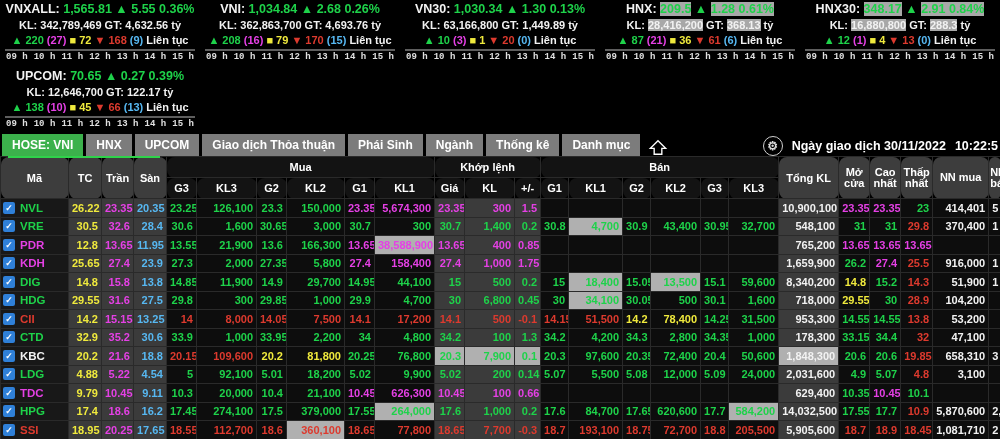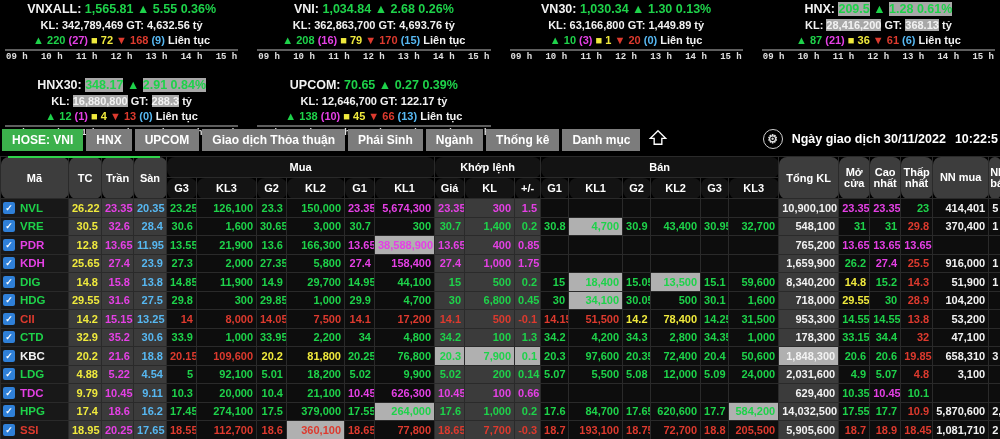--- a/index.html
+++ b/index.html
@@ -6,32 +6,32 @@
     --up:#1ed24a; --down:#dd3a2e; --ceil:#e540e5; --ref:#f0ea3d; --floor:#57b8f2;
     --wh:#f2f2f2; --hl:#b0b0b0; --cellline:#2a2a2a;
   }
   *{box-sizing:border-box; margin:0; padding:0;}
   html{background:#000;}
   body{
     width:1000px; height:439px; overflow:hidden; position:relative;
     background:#000; font-family:"Liberation Sans",sans-serif; font-weight:700;
   }
   
-  #panels{display:grid; grid-template-columns:repeat(4,1fr); gap:13px; padding:1px 2px 0; height:129px;}
+  #panels{display:grid; grid-template-columns:repeat(5,1fr); gap:4px; padding:1px 2px 0; height:129px;}
   .panel{display:flex; flex-direction:column; text-align:center; color:var(--wh); min-width:0;}
   .p-line1{font-size:12.5px; line-height:17px; white-space:nowrap;}
   .p-line2,.p-line3{font-size:11px; line-height:15px; white-space:nowrap;}
   .t-g{color:var(--up);} .t-r{color:var(--down);} .t-m{color:var(--ceil);}
   .t-y{color:var(--ref);margin-top:20px;} .t-c{color:var(--floor);} .t-w{color:var(--wh);}
   .flash{background:#a8a8a8;}
   .chartbox{flex:1; border:1px solid #5e5e5e; margin:1px 3px 0; position:relative; background:#141103; min-height:0;}
   .chartbox svg{position:absolute; inset:0; width:100%; height:100%;}
   .axisrow{height:13px; display:flex; justify-content:space-between; padding:0 4px; font-size:9px; color:#e0e0e0; line-height:13px;font-family:Liberation Mono, monospace;}
   
-  #tabbar{height:27px; display:flex; align-items:flex-start; gap:3px; padding:0 2px; background:#000;}
+  #tabbar{height:27px; display:flex; align-items:flex-end; gap:3px; padding:0 2px; background:#000;}
   .tab{background:#7c7c7c; color:#fff; font-size:12px; line-height:14px; padding:4px 10px; white-space:nowrap; cursor:pointer;}
   .tab.active{background:#3cb14c;}
   .uparrow{width:30px; display:flex; justify-content:center; align-items:center;}
   #topbar-right{margin-left:auto; display:flex; align-items:center; gap:9px; color:#fff; font-size:12.5px; white-space:nowrap;}
   .gear{width:20px; height:20px; border:1px solid #cfcfcf; border-radius:50%; color:#dcdcdc;
         display:flex; align-items:center; justify-content:center; font-size:12px; line-height:1;}
   
   #boardwrap{position:relative;}
   #active-underline{position:absolute; left:8px; top:0; width:152px; height:2px; background:#2fd24a; z-index:3;}
   table{width:1000px; table-layout:fixed; border-collapse:collapse;}

